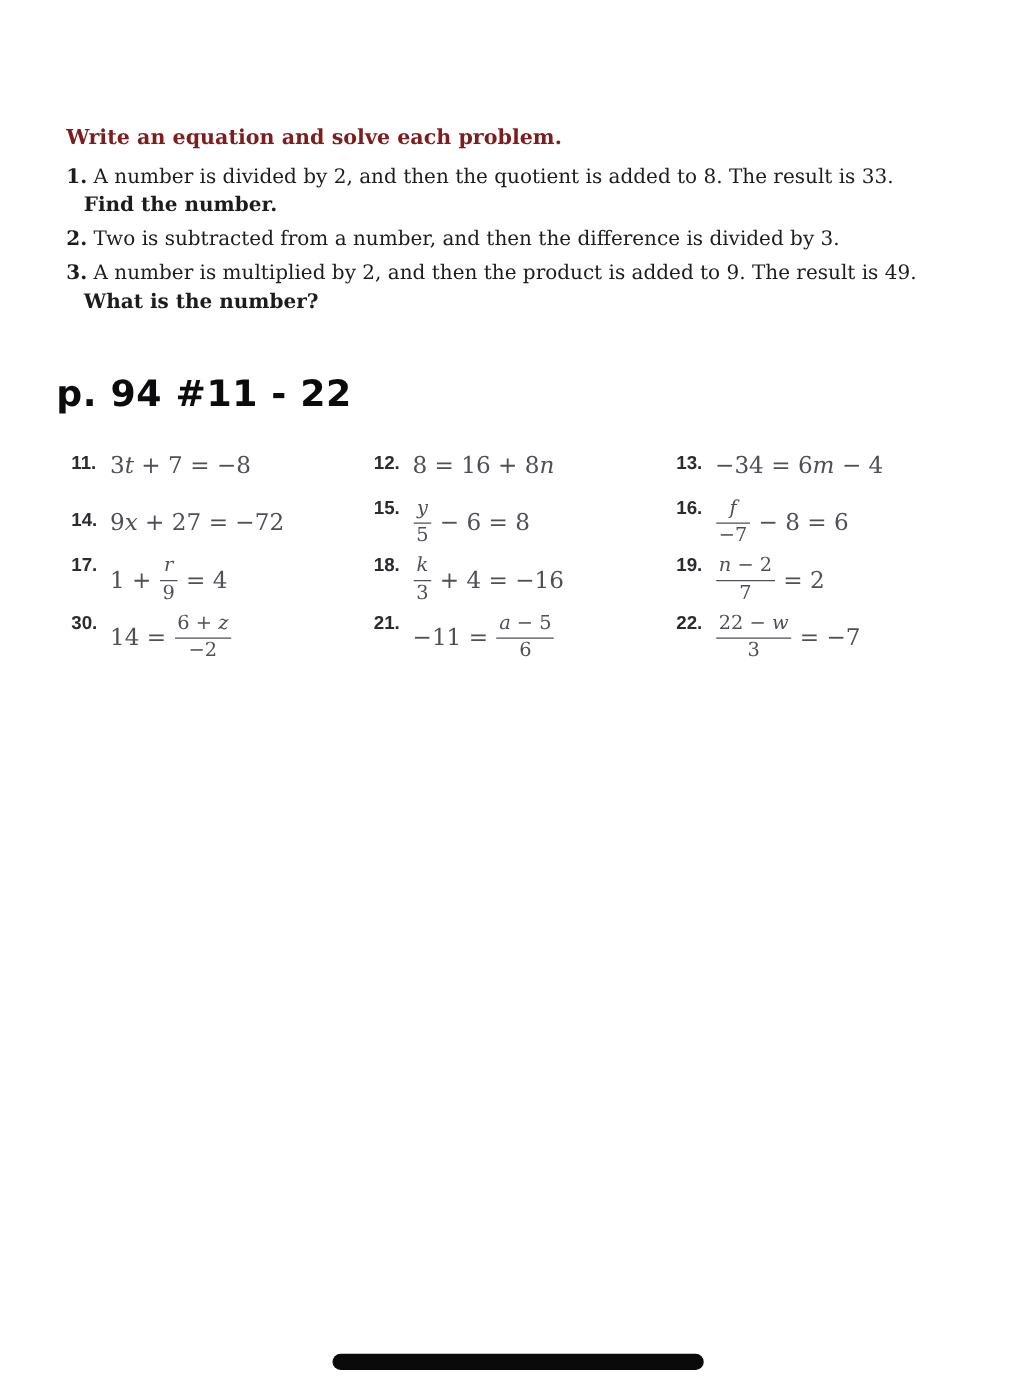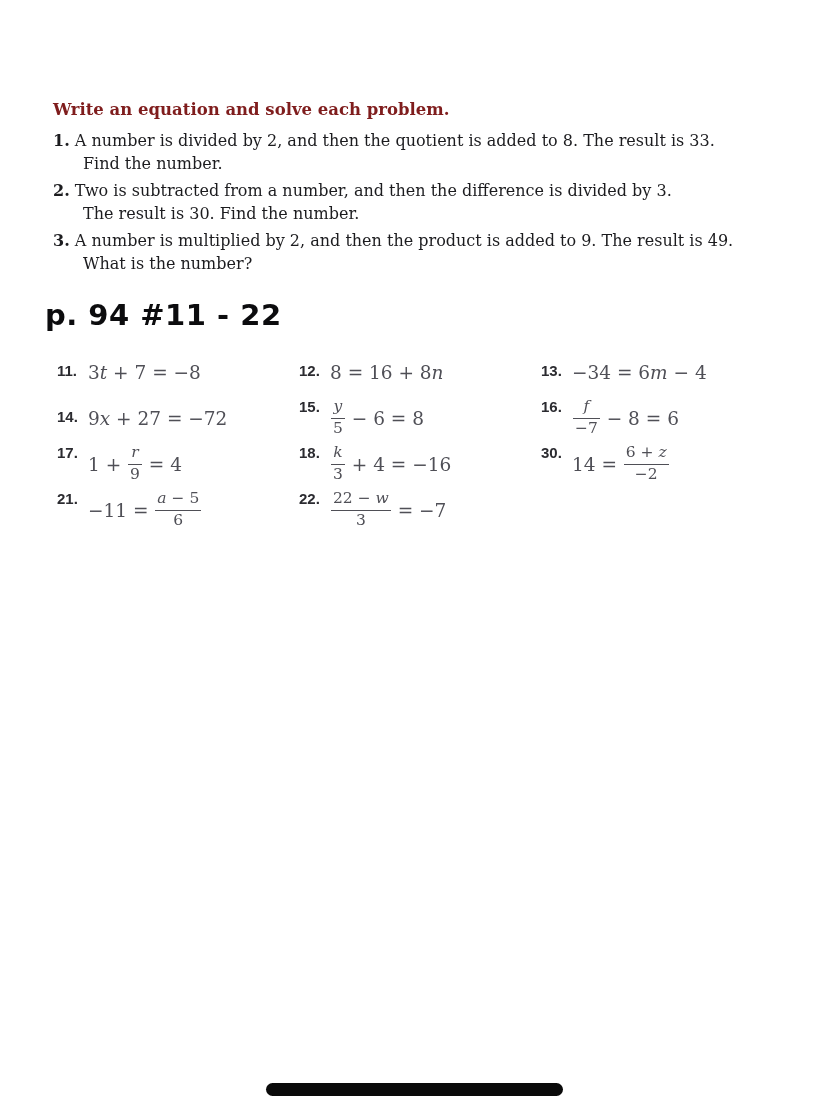--- a/index.html
+++ b/index.html
@@ -15,21 +15,21 @@
     font-family: "DejaVu Serif", serif;
     font-size: 16.5px; font-weight: bold; color: #7f1d1d;
   }
   .problems {
     position: absolute; left: 53px; top: 129px; width: 730px;
     color: #1c1c1f; font-size: 16px; line-height: 23px;
   }
   .problem { margin-bottom: 4px; }
   .pline1, .pline2 { white-space: nowrap; }
   .pnum { font-weight: bold; }
-  .pline2 { margin-left: 30px; }
+  .pline2 { margin-left: 14px; font-weight: bold; }
   .section-heading {
     position: absolute; left: 45px; top: 298px; margin: 0;
     font-family: "DejaVu Sans", sans-serif;
     font-weight: bold; font-size: 29px; letter-spacing: 0.5px;
     color: #0c0c0e;
   }
   .equations {
     position: absolute; left: 57px; top: 349px;
     display: grid;
     grid-template-columns: 242px 242px 245px;
@@ -72,21 +72,20 @@
 
   <h2 class="instruction">Write an equation and solve each problem.</h2>
 
   <div class="problems">
       <div class="problem">
         <div class="pline1"><span class="pnum">1.</span><span> A number is divided by 2, and then the quotient is added to 8. The result is 33.</span></div>
         <div class="pline2">Find the number.</div>
       </div>
       <div class="problem">
         <div class="pline1"><span class="pnum">2.</span><span> Two is subtracted from a number, and then the difference is divided by 3.</span></div>
-        <div class="pline2">The result is 30. Find the number.</div>
       </div>
       <div class="problem">
         <div class="pline1"><span class="pnum">3.</span><span> A number is multiplied by 2, and then the product is added to 9. The result is 49.</span></div>
         <div class="pline2">What is the number?</div>
       </div>
     </div>
 
   <h1 class="section-heading">p. 94 #11 - 22</h1>
 
   <div class="equations">
@@ -116,20 +115,24 @@
       </div>
       <div class="eq-cell">
         <span class="eq-num">17.</span>
         <span class="eq-body"><span>1 + </span><span class="frac"><span class="fnum"><span class="var">r</span></span><span class="fden"><span>9</span></span></span><span> = 4</span></span>
       </div>
       <div class="eq-cell">
         <span class="eq-num">18.</span>
         <span class="eq-body"><span class="frac"><span class="fnum"><span class="var">k</span></span><span class="fden"><span>3</span></span></span><span> + 4 = −16</span></span>
       </div>
       <div class="eq-cell">
+        <span class="eq-num">19.</span>
+        <span class="eq-body"><span class="frac"><span class="fnum"><span class="var">n</span><span> − 2</span></span><span class="fden"><span>7</span></span></span><span> = 2</span></span>
+      </div>
+      <div class="eq-cell">
         <span class="eq-num">30.</span>
         <span class="eq-body"><span>14 = </span><span class="frac"><span class="fnum"><span>6 + </span><span class="var">z</span></span><span class="fden"><span>−2</span></span></span></span>
       </div>
       <div class="eq-cell">
         <span class="eq-num">21.</span>
         <span class="eq-body"><span>−11 = </span><span class="frac"><span class="fnum"><span class="var">a</span><span> − 5</span></span><span class="fden"><span>6</span></span></span></span>
       </div>
       <div class="eq-cell">
         <span class="eq-num">22.</span>
         <span class="eq-body"><span class="frac"><span class="fnum"><span>22 − </span><span class="var">w</span></span><span class="fden"><span>3</span></span></span><span> = −7</span></span>

